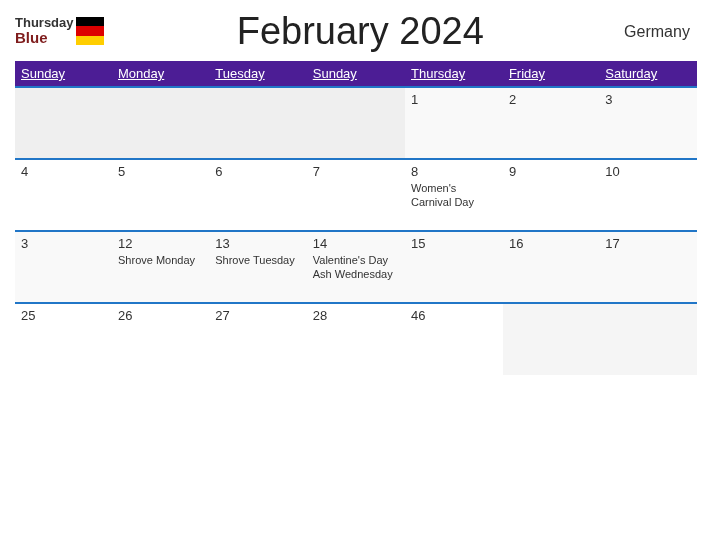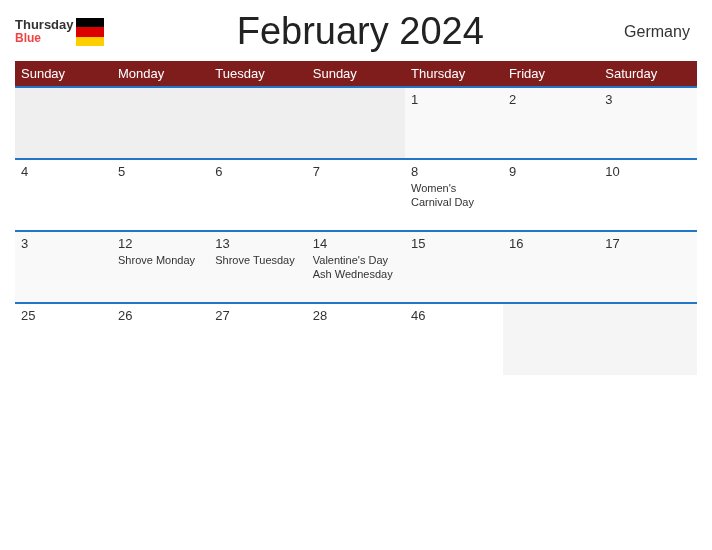--- a/index.html
+++ b/index.html
@@ -29,21 +29,21 @@
       font-weight: bold;
       color: #333;
       gap: 0px;
     }
     .logo-text {
       display: flex;
       flex-direction: column;
       line-height: 1.1;
     }
     .logo-general { color: #333; font-size: 13px; font-weight: bold; }
-    .logo-blue { color: #ef4444; font-size: 12px; font-weight: bold; }
+    .logo-blue { color: #7f1d1d; font-size: 15px; font-weight: bold; }
     .logo-flag {
       width: 28px;
       height: 28px;
       margin-left: 2px;
     }
     .title {
       font-size: 38px;
       font-weight: normal;
       color: #222;
       text-align: center;
@@ -53,22 +53,23 @@
       font-size: 16px;
       color: #333;
       min-width: 80px;
       text-align: center;
     }
     .calendar {
       width: 100%;
       border-collapse: collapse;
     }
     .calendar thead tr {
-      background: #7f1d1d;
+      background: #4c1d95;
       color: #fff;
+      text-decoration: underline;
     }
     .calendar thead th {
       padding: 5px 6px;
       font-size: 13px;
       font-weight: normal;
       text-align: left;
       border: none;
     }
     .calendar tbody tr {
       border-top: 2px solid #2176c7;

